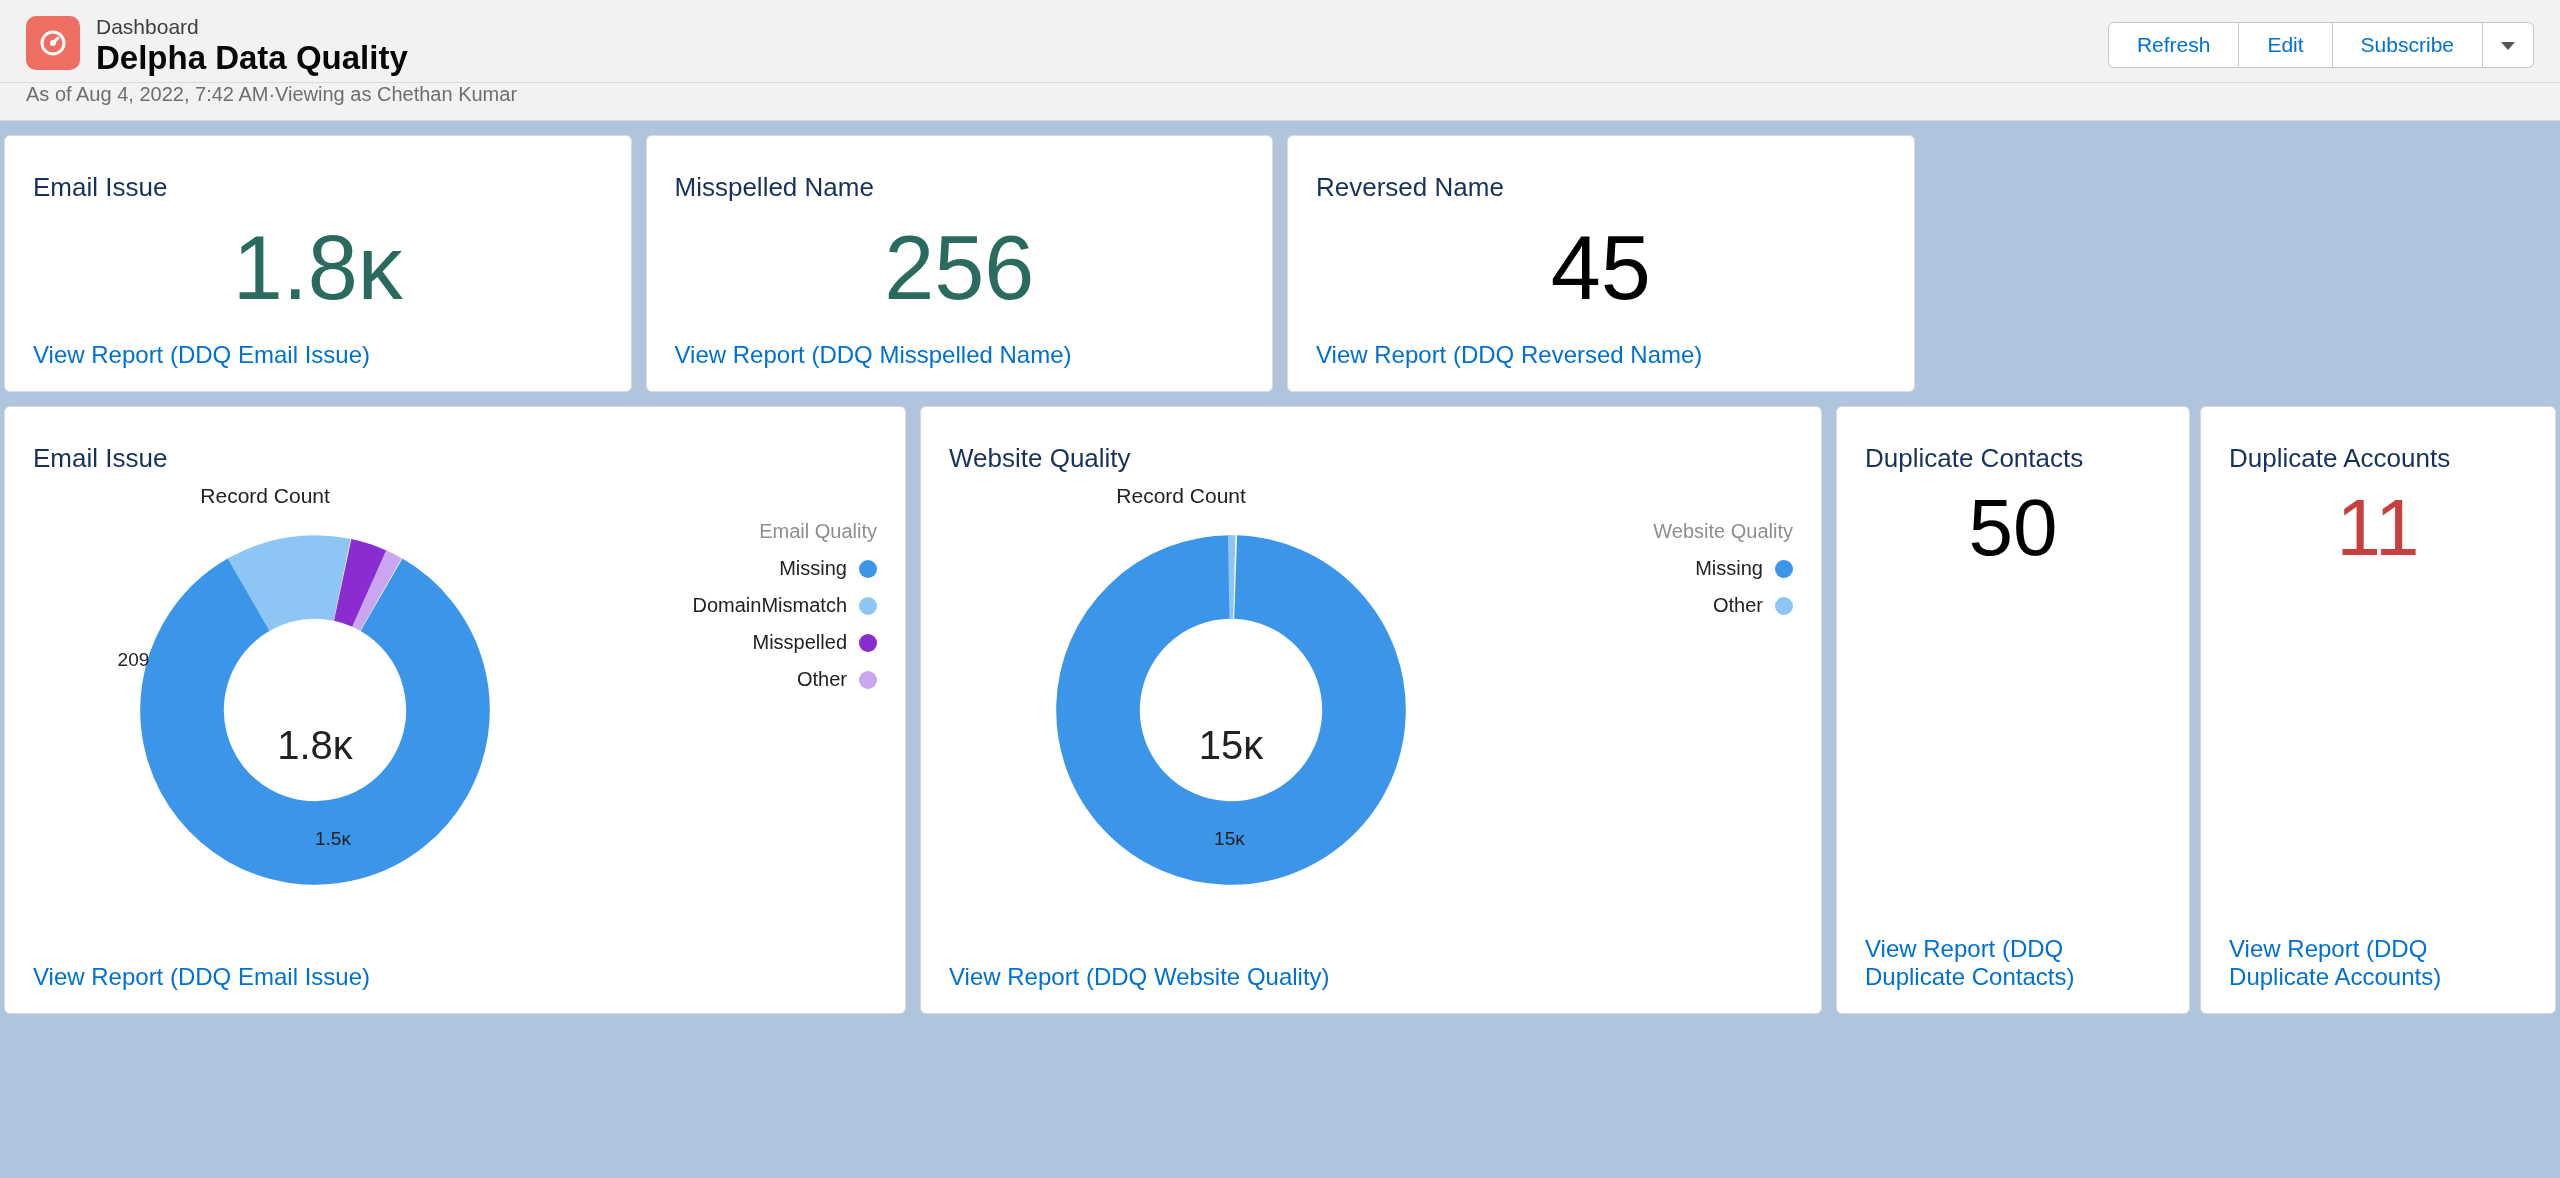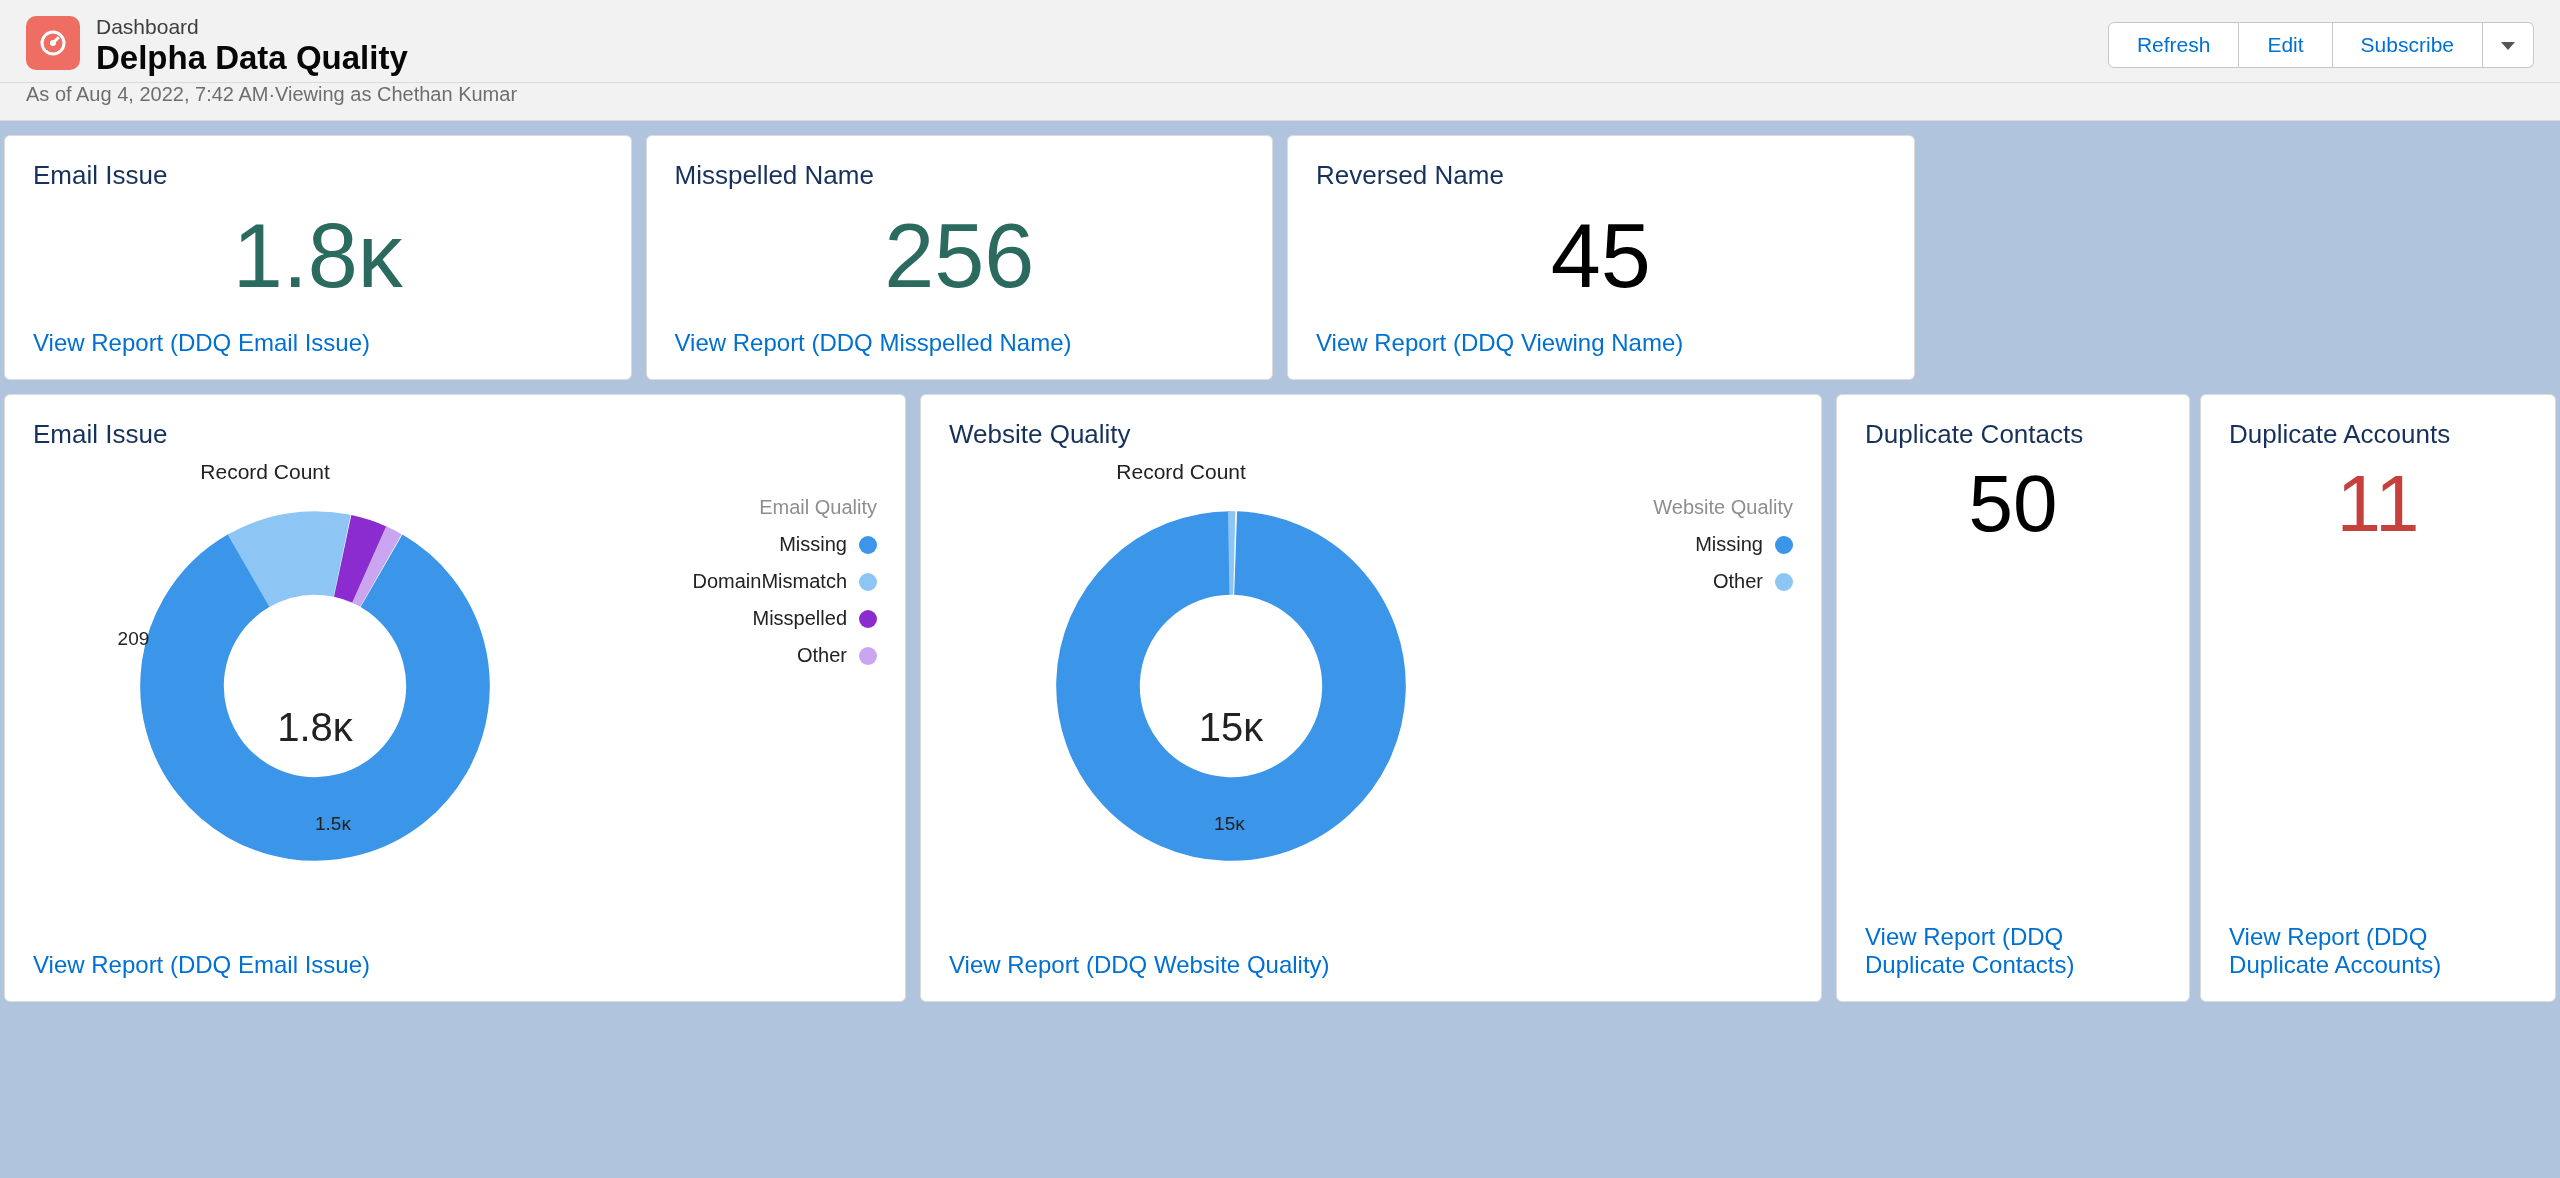--- a/index.html
+++ b/index.html
@@ -77,21 +77,21 @@
     display: grid;
     grid-template-columns: repeat(4, 1fr);
     gap: 14px;
     padding: 0 2px;
   }
   .tile {
     background: #fff;
     border: 1px solid #dddbda;
     border-radius: 6px;
     position: relative;
-    padding: 24px 28px 22px 28px;
+    padding: 36px 28px 22px 28px;
     display: flex;
     flex-direction: column;
   }
   .tile-title {
     font-size: 26px;
     color: #16325c;
     font-weight: 400;
     margin-bottom: 10px;
   }
   .expand-icon {
@@ -233,21 +233,21 @@
       <div class="tile-title">Misspelled Name</div>
       <div class="metric-value teal">256</div>
       <a class="view-report">View Report (DDQ Misspelled Name)</a>
     </div>
     <div class="tile">
       <span class="expand-icon"><svg>
             <use href="#sym-expand"></use>
           </svg></span>
       <div class="tile-title">Reversed Name</div>
       <div class="metric-value amber">45</div>
-      <a class="view-report">View Report (DDQ Viewing Name)</a>
+      <a class="view-report">View Report (DDQ Reversed Name)</a>
     </div>
   </div>
 
   <div class="row2">
 
     <div class="tile chart-tile">
       <span class="expand-icon"><svg>
             <use href="#sym-expand"></use>
           </svg></span>
       <div class="tile-title">Email Issue</div>

